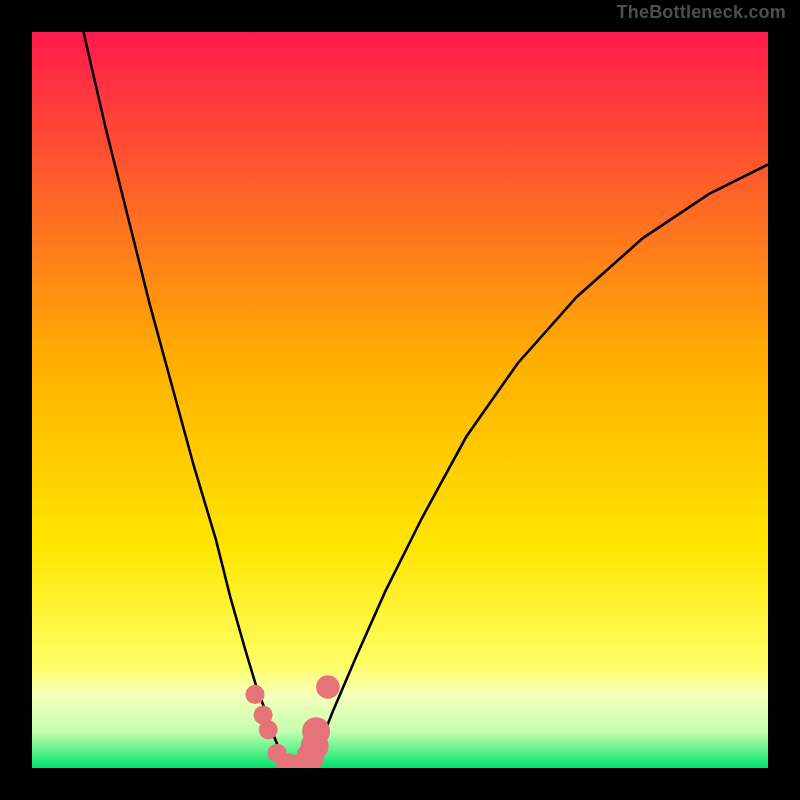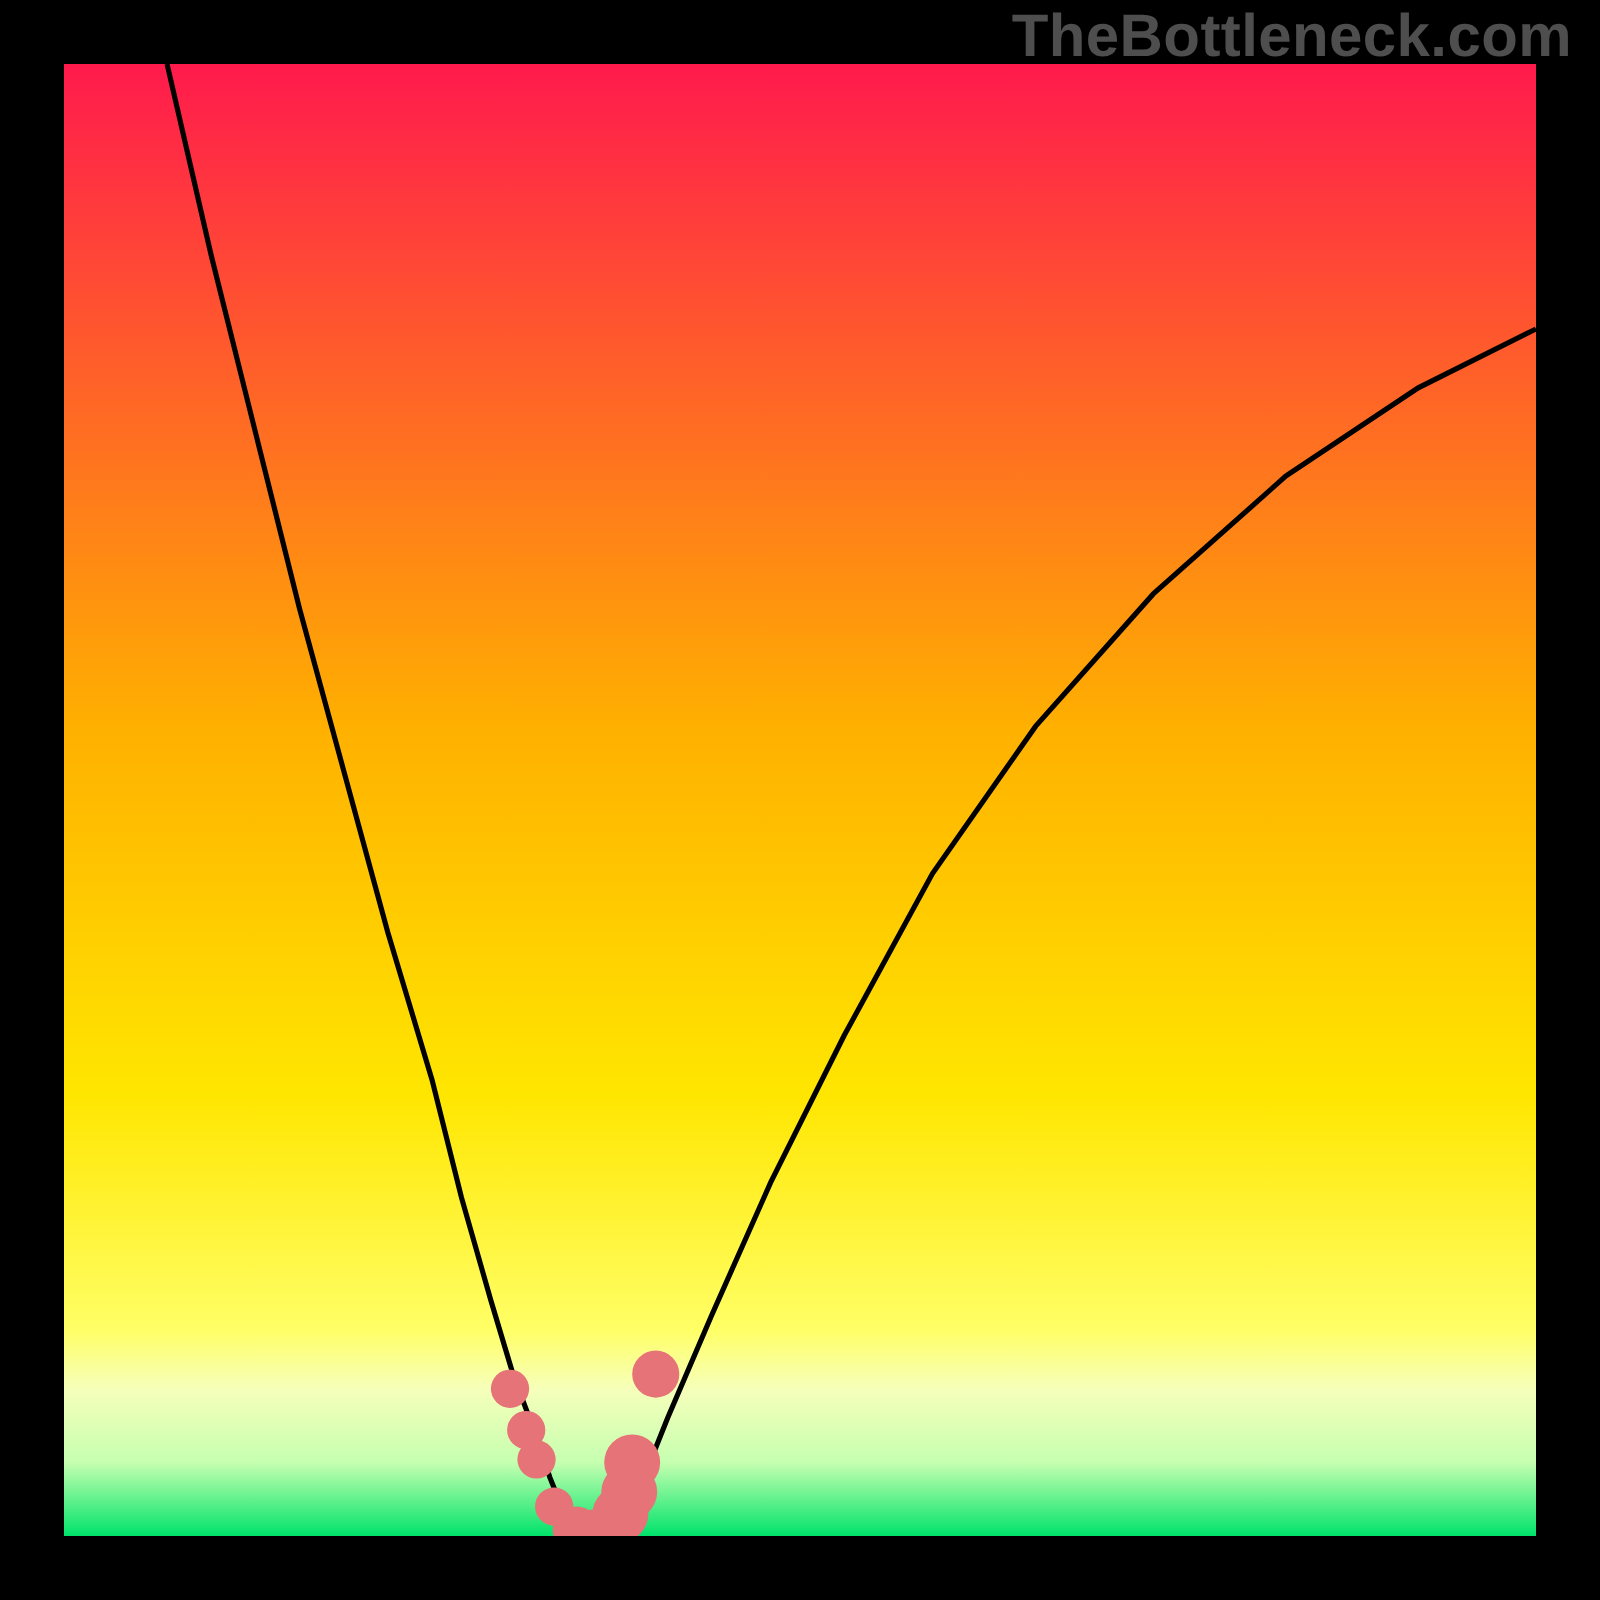--- a/index.html
+++ b/index.html
@@ -14,21 +14,21 @@
   .frame {
     position: relative;
     width: 800px;
     height: 800px;
     background: #000;
   }
   .watermark {
     position: absolute;
     top: 2px;
     right: 14px;
-    font-size: 30px;
+    font-size: 18px;
     font-weight: 600;
     color: #4e4e4e;
     letter-spacing: 0.2px;
     user-select: none;
     margin-left: 16px;
   }
   .plot-area {
     position: absolute;
     left: 32px;
     top: 32px;

